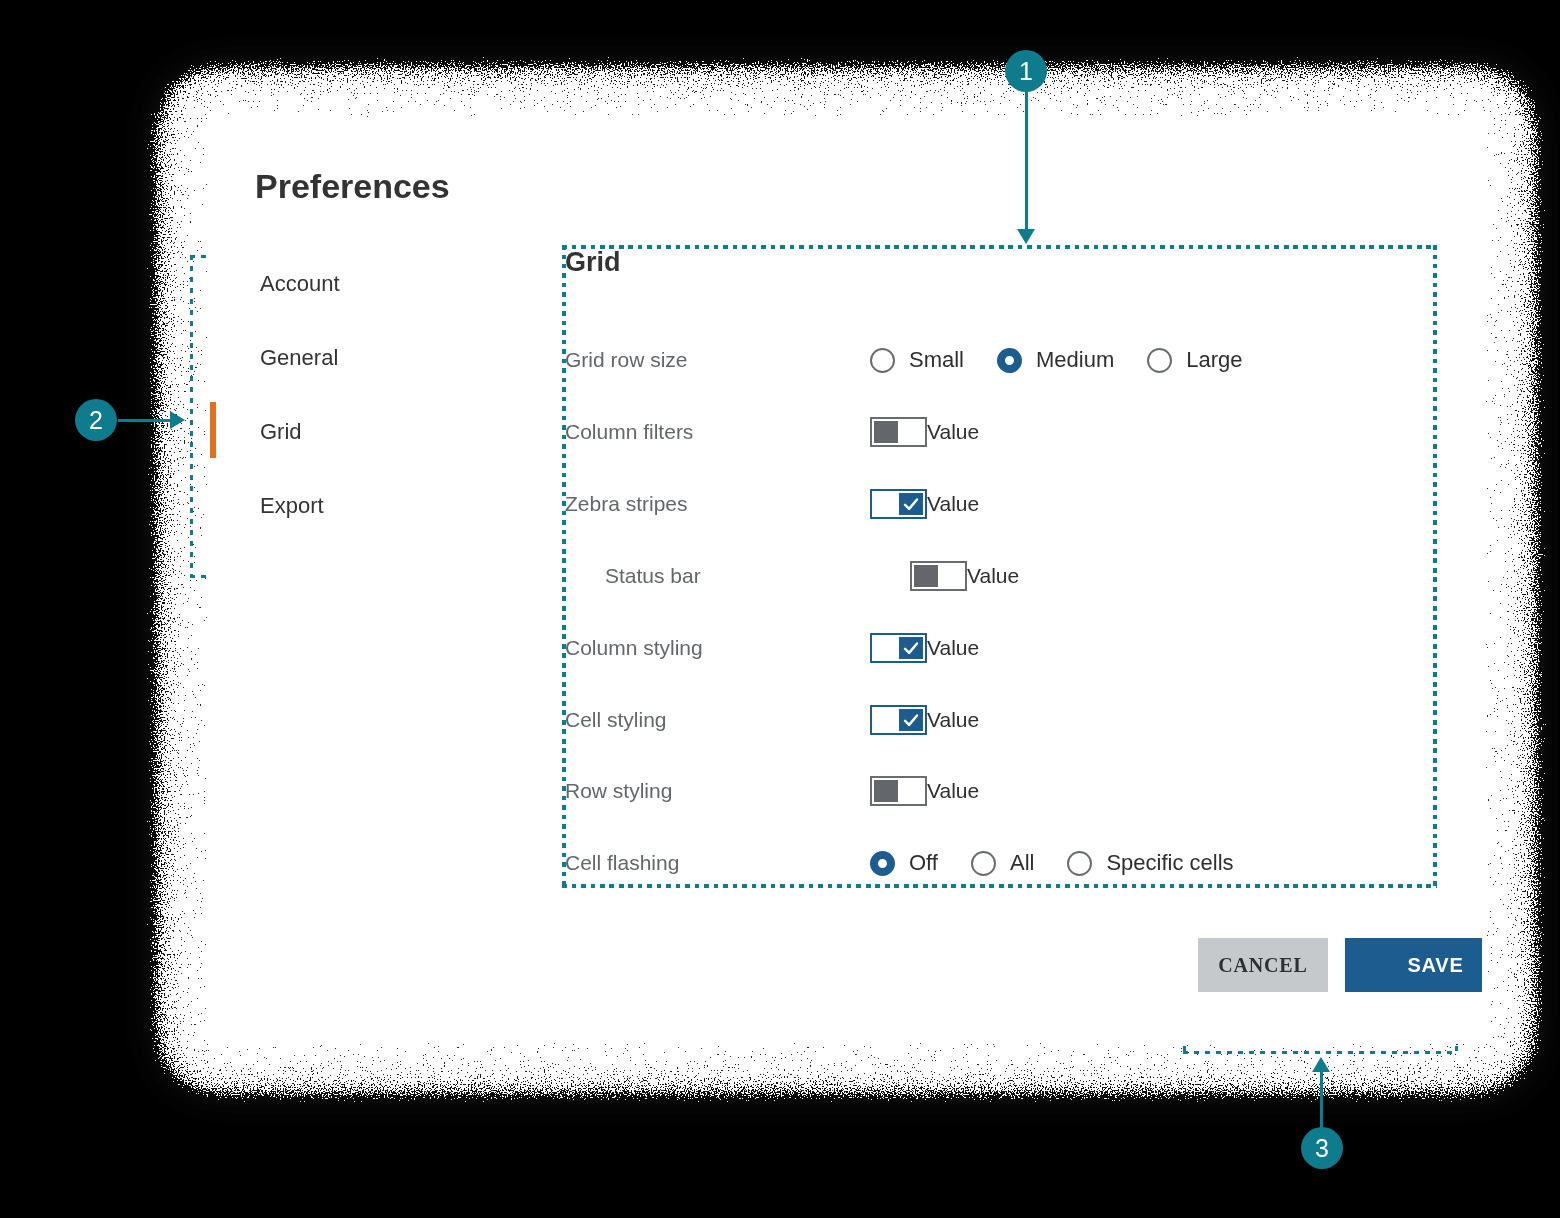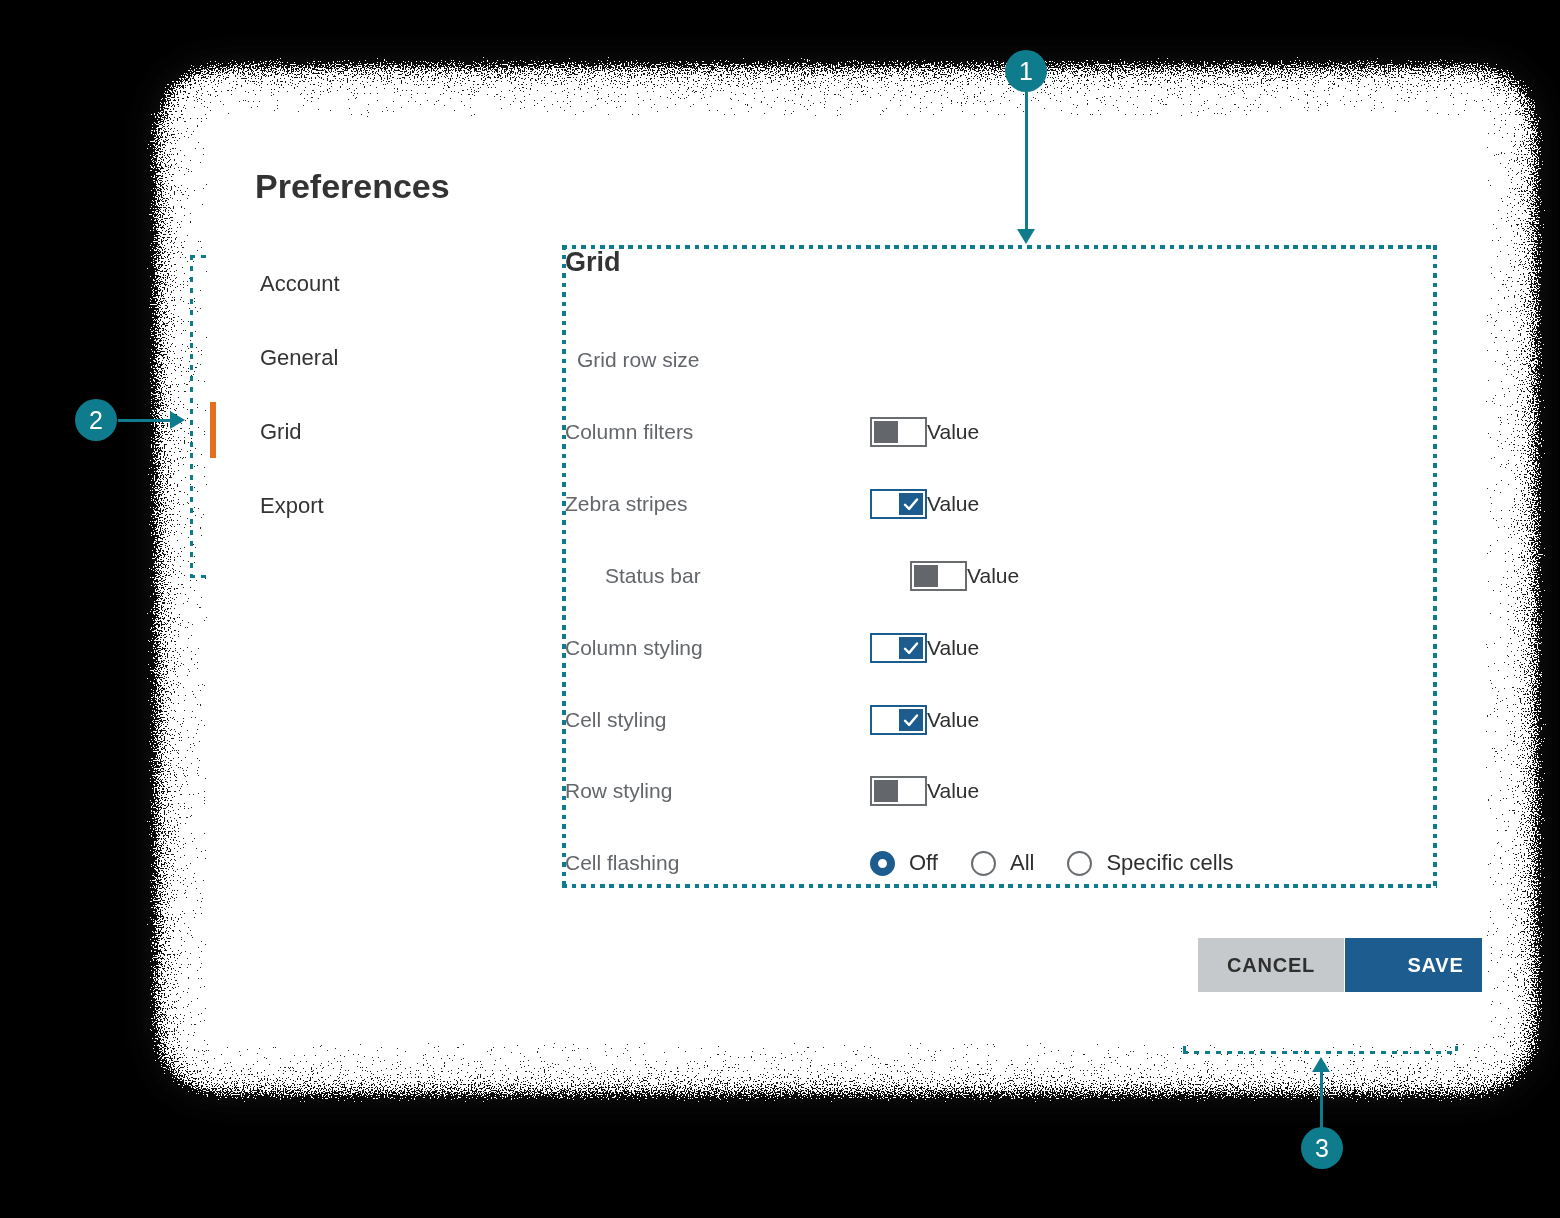--- a/index.html
+++ b/index.html
@@ -66,21 +66,21 @@
     left:auto; right:2px; background:var(--blue);
     display:flex; align-items:center; justify-content:center;
   }
   .checkmark { width:18px; height:18px; display:block; }
 
   
   .btn {
     position:absolute; top:821px; height:54px; display:flex; align-items:center; justify-content:center;
     font-size:20px; font-weight:600; letter-spacing:0.8px; cursor:pointer; user-select:none;
   }
-  .btn.cancel { left:991px; width:146px; background:var(--cancelbg); color:#2f2f2f; }
+  .btn.cancel { left:991px; width:130px; background:var(--cancelbg); color:#2f2f2f;font-family:Liberation Serif, serif; }
   .btn.save   { left:1138px; width:93px; background:var(--blue); color:#fff;padding-left:44px; }
 
   
   .badge {
     position:absolute; width:42px; height:42px; border-radius:50%;
     background:var(--teal); color:#fff; z-index:3;
     display:flex; align-items:center; justify-content:center; font-size:25px; font-weight:400;
   }
   .aline { position:absolute; background:var(--teal); z-index:3; }
   .ahead { position:absolute; width:0; height:0; z-index:3; }
@@ -142,22 +142,36 @@
 
     <div class="panel">
       <div class="dashbox" style="left:0; top:0; right:0; bottom:0;">
         <div class="ds h top"></div>
           <div class="ds h bottom"></div>
         <div class="ds v left"></div>
           <div class="ds v right"></div>
       </div>
       <div class="panel-heading">Grid</div>
       <div id="rows">
-          <div class="row" style="top: 96px; margin-left: 12px;">
+          <div class="row" style="top: 96px;">
             <span class="row-label">Grid row size</span>
+            <div class="row-control radios">
+              <span class="opt">
+                <span class="radio"></span>
+                <span>Small</span>
+              </span>
+              <span class="opt">
+                <span class="radio selected"></span>
+                <span>Medium</span>
+              </span>
+              <span class="opt">
+                <span class="radio"></span>
+                <span>Large</span>
+              </span>
+            </div>
           </div>
           <div class="row" style="top: 168px;">
             <span class="row-label">Column filters</span>
             <div class="row-control">
               <div class="toggle-wrap">
                 <div class="toggle">
                   <div class="knob"></div>
                 </div>
                 <span>Value</span>
               </div>

